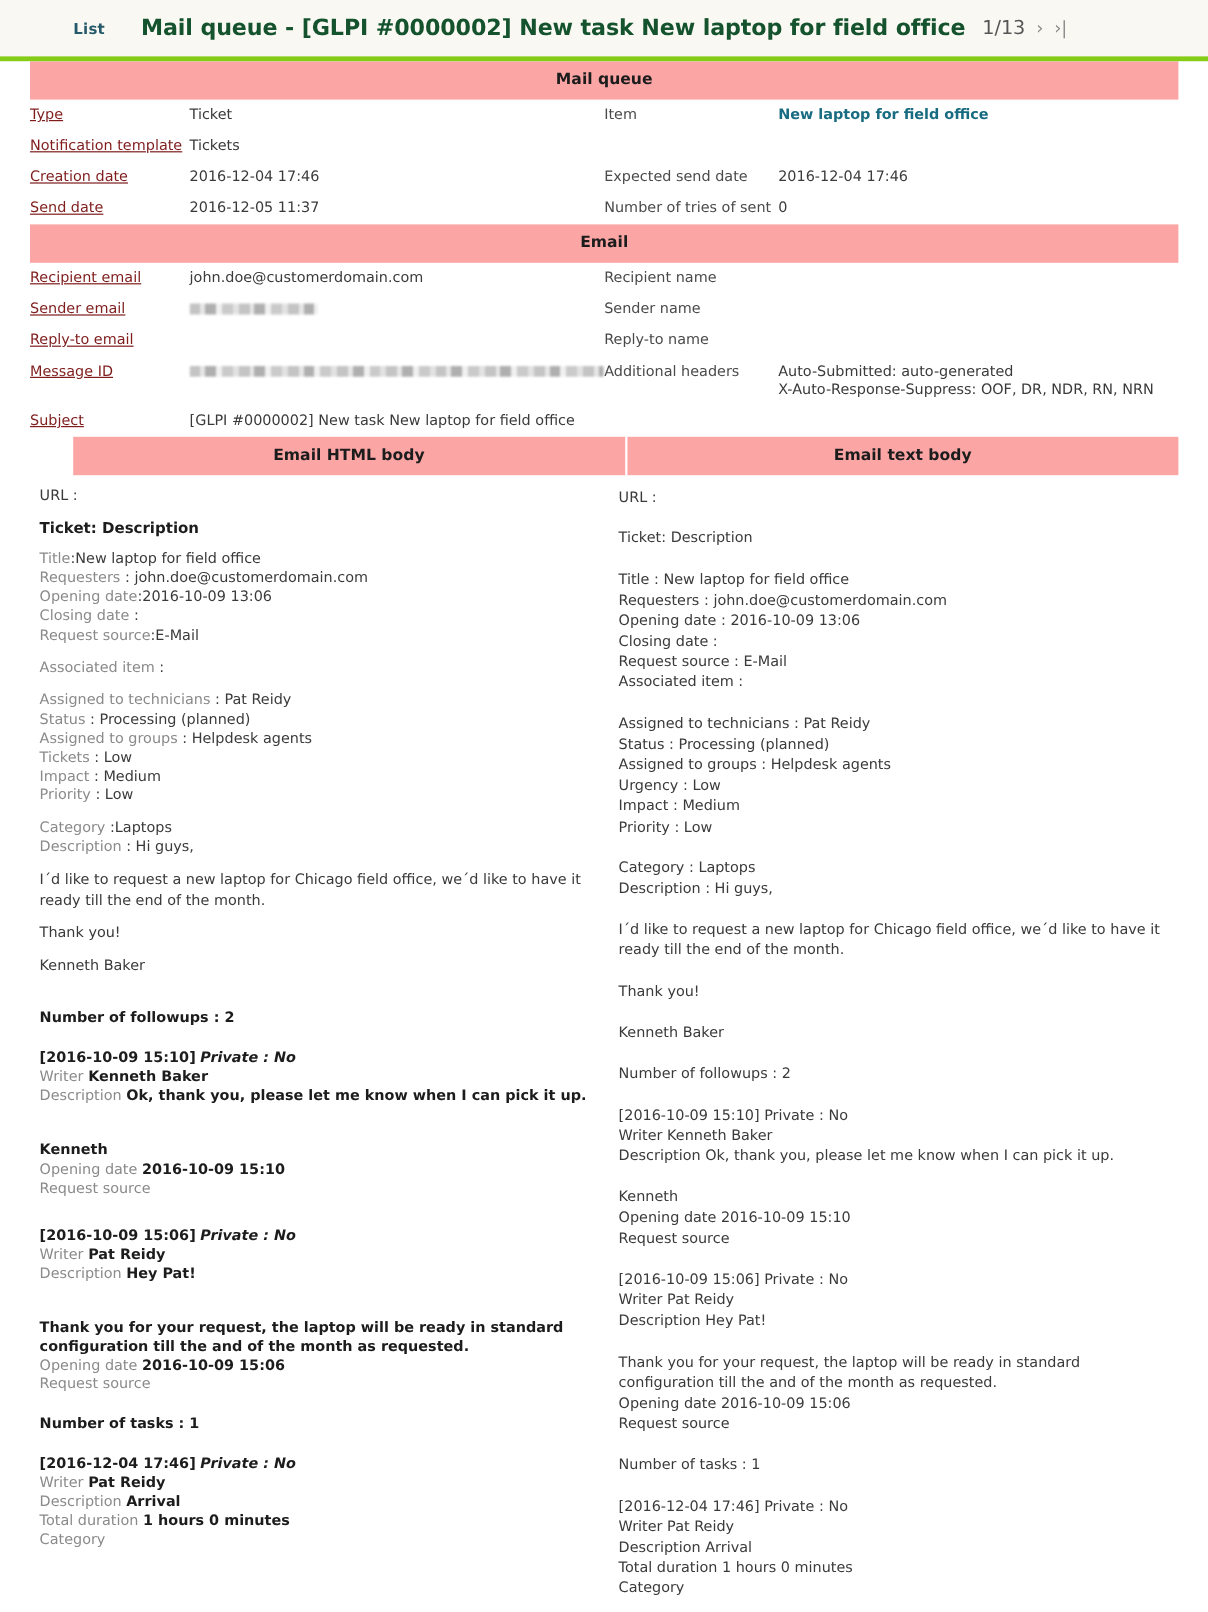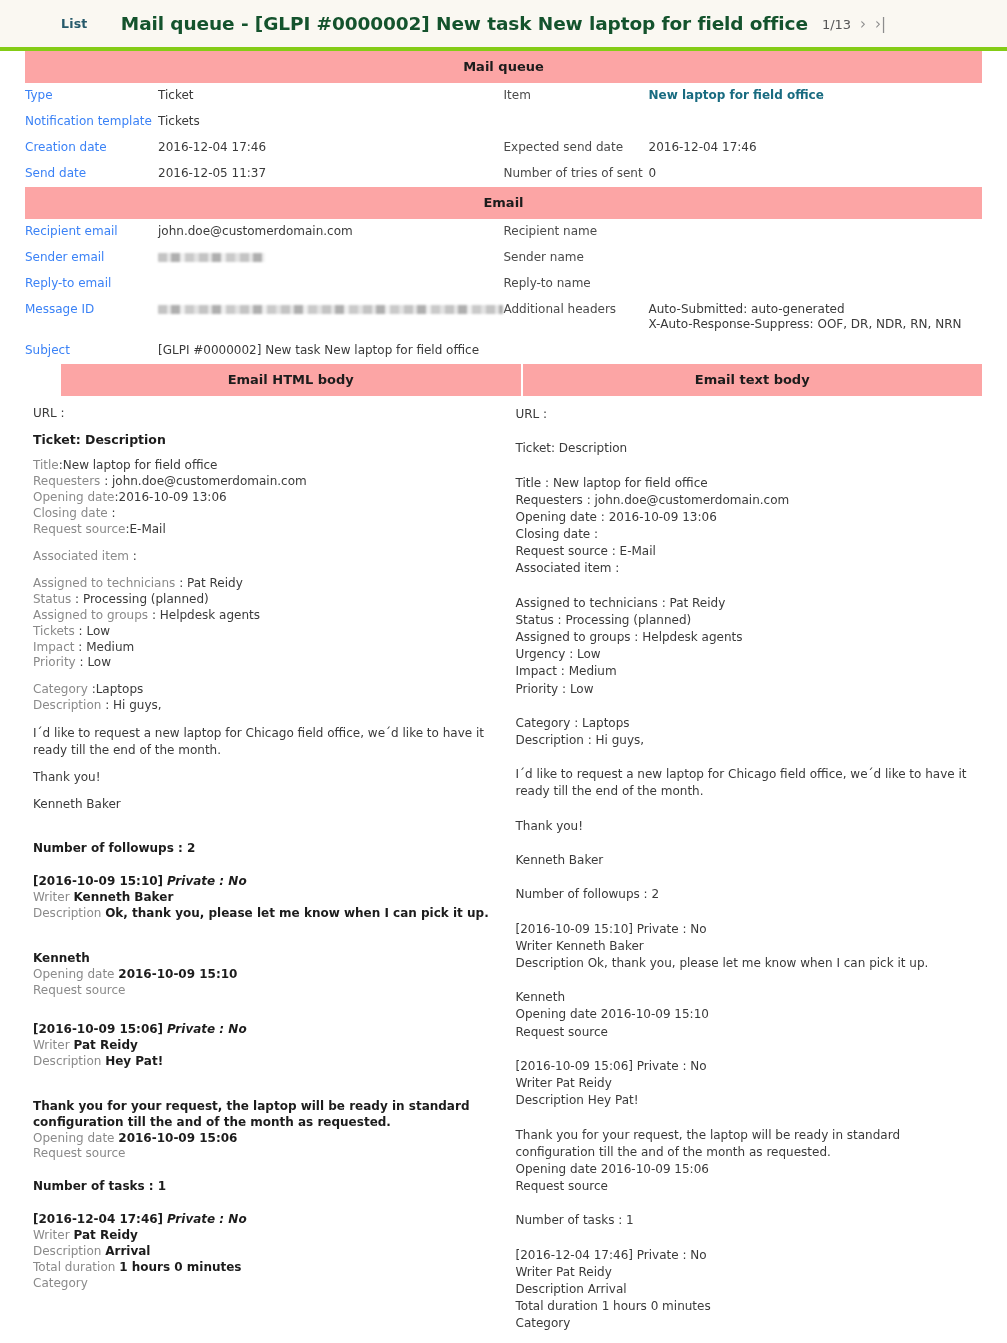--- a/index.html
+++ b/index.html
@@ -49,21 +49,21 @@
     white-space: nowrap;
   }
   .pager {
     display: flex;
     align-items: baseline;
     gap: 9px;
     position: relative;
     top: -1px;
   }
   .pager-count {
-    font-size: 13px;
+    font-size: 16px;
     color: #555;
   }
   .pager-arrow {
     font-size: 15px;
     color: #8d8d8d;
     text-decoration: none;
     line-height: 1;
   }
 
   
@@ -93,21 +93,21 @@
     width: 100%;
     border-collapse: collapse;
     table-layout: fixed;
   }
   table.kv td {
     padding: 5px 0 6px 0;
     vertical-align: top;
     font-size: 12px;
     line-height: 1.25;
   }
-  td.lbl { width: 133px; color: #3b82f6; padding-left: 8px; }
+  td.lbl { width: 133px; color: #7f1d1d; padding-left: 8px; text-decoration: underline; }
   td.val { color: #3a3a3a; }
   td.spacer { width: 12px; }
   td.lbl2 { width: 145px; color: #4a4a4a; }
   .link-val {
     color: #186b80;
     font-weight: bold;
     text-decoration: none;
   }
   .redacted {
     display: inline-block;

